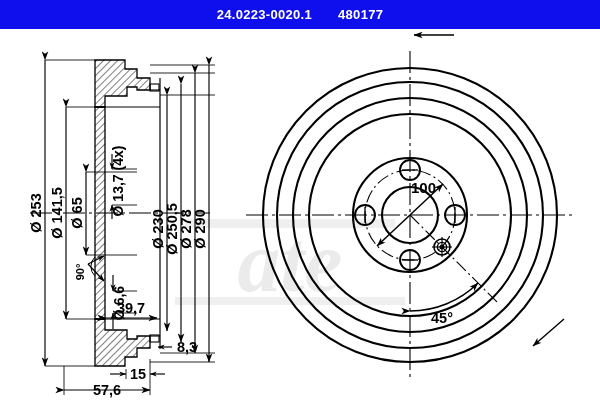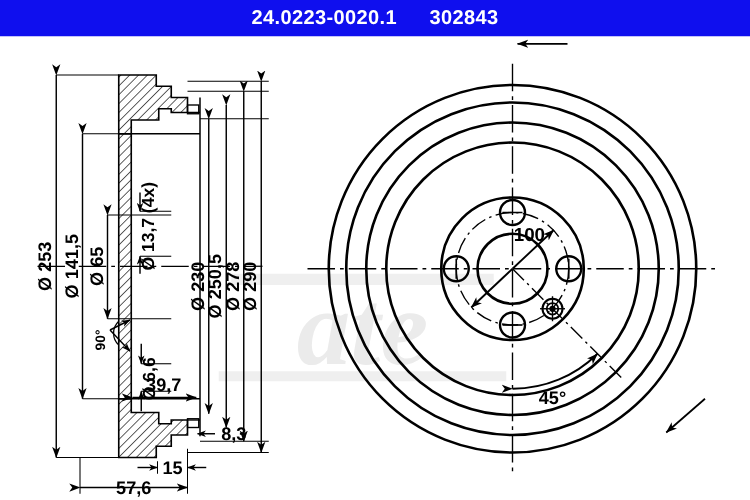--- a/index.html
+++ b/index.html
@@ -4,35 +4,35 @@
 <style>
   html,body{margin:0;padding:0;background:#fff;}
   body{width:600px;height:400px;overflow:hidden;
        font-family:"Liberation Sans",sans-serif;}
   #root{position:relative;width:600px;height:400px;background:#ffffff;}
 
   
   #header{position:absolute;left:0;top:0;width:600px;height:29px;
           background:#0f0fee;display:flex;align-items:center;
           justify-content:center;gap:26px;}
-  #header .htxt{color:#ffffff;font-size:16px;font-weight:bold;
+  #header .htxt{color:#ffffff;font-size:13px;font-weight:bold;
           letter-spacing:.3px;line-height:1;white-space:nowrap;}
 
   
   #canvas{position:absolute;left:0;top:29px;width:600px;height:371px;}
   #canvas svg{display:block;}
 </style>
 </head>
 <body>
 
 <div id="root">
 
   <div id="header">
     <span class="htxt">24.0223-0020.1</span>
-    <span class="htxt">302843</span>
+    <span class="htxt">480177</span>
   </div>
 
   <div id="canvas">
   <svg width="600" height="371" viewBox="0 0 600 371" xmlns="http://www.w3.org/2000/svg">
 
     <defs>
       <marker id="ah" markerWidth="9" markerHeight="7" refX="8.6" refY="3.5" orient="auto" markerUnits="userSpaceOnUse">
         <path d="M0,0.2 L9,3.5 L0,6.8 L2.4,3.5 Z" fill="#000"></path>
       </marker>
       <marker id="ahs" markerWidth="7" markerHeight="5.6" refX="6.7" refY="2.8" orient="auto" markerUnits="userSpaceOnUse">

